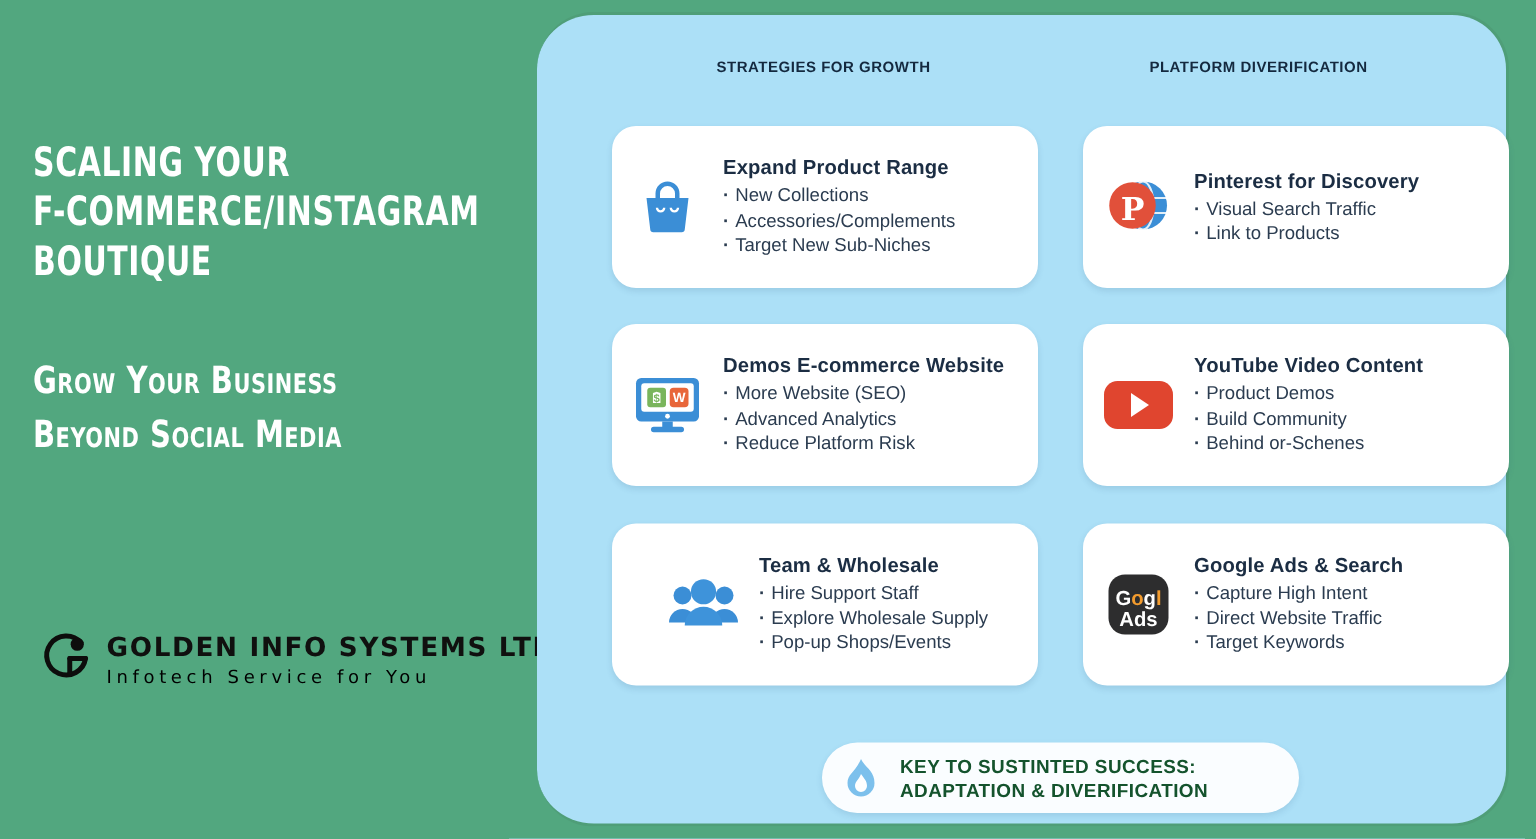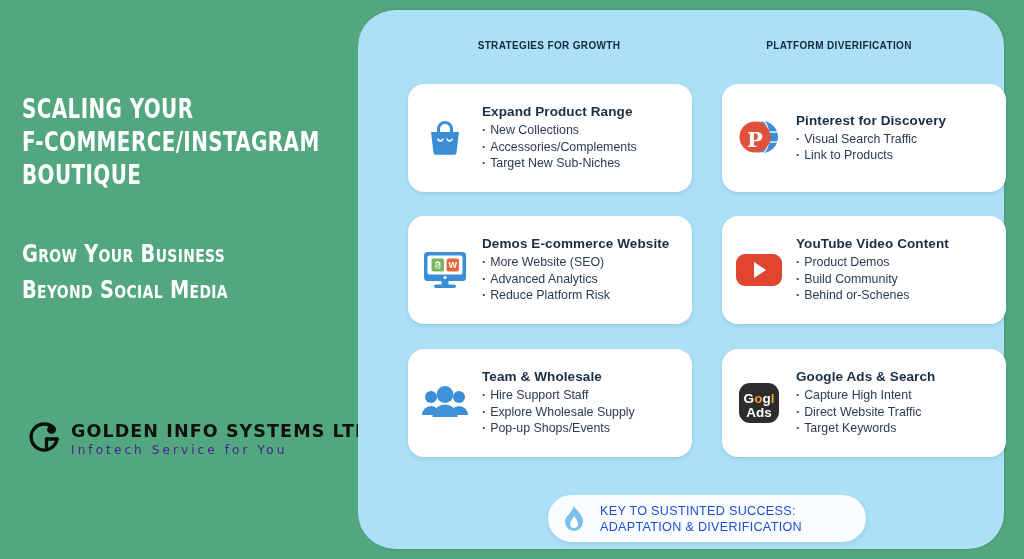--- a/index.html
+++ b/index.html
@@ -30,21 +30,21 @@
   }
 
   
   .logo{position:absolute;left:24px;top:417px;display:flex;align-items:center;gap:7px;}
   .logo-text{display:flex;flex-direction:column;}
   .logo-name{
     color:#10100f;font-weight:bold;font-size:17.5px;letter-spacing:1.1px;
     font-family:"DejaVu Sans","Liberation Sans",sans-serif;white-space:nowrap;
   }
   .logo-tag{
-    color:#4c1d95;font-size:12px;letter-spacing:3.1px;margin-top:2px;
+    color:#000000;font-size:12px;letter-spacing:3.1px;margin-top:2px;
     font-family:"DejaVu Sans","Liberation Sans",sans-serif;white-space:nowrap;
   }
 
   
   .panel{
     position:absolute;left:358px;top:8px;width:648px;height:543px;
     background:#ace0f7;border-radius:38px;
     border:2px solid #4f9e78;border-left:none;
     box-sizing:border-box;
   }
@@ -71,33 +71,33 @@
   }
   .card ul{margin:0;padding:0;list-style:none;}
   .card li{
     color:#2b3c50;font-size:12.4px;line-height:16.5px;white-space:nowrap;
   }
   .card li::before{content:"\00B7";margin-right:4px;color:#2b3c50;font-weight:bold;}
 
   
   .c1{left:50px;top:74px;}
   .c2{left:50px;top:206px;}
-  .c3{left:50px;top:339px;}
+  .c3{left:50px;top:339px;padding-left:24px;}
   .c4{left:364px;top:74px;}
   .c5{left:364px;top:206px;}
   .c6{left:364px;top:339px;}
 
   
   .footer{
     position:absolute;left:190px;top:485px;width:318px;height:47px;
     background:#fafdff;border-radius:24px;display:flex;align-items:center;
     box-shadow:0 2px 4px rgba(40,80,120,.13);
   }
   .footer .ico{width:52px;min-width:52px;display:flex;align-items:center;justify-content:center;}
-  .footer .ft{color:#1d4ed8;font-weight:normal;font-size:12.6px;line-height:16px;letter-spacing:.3px;}
+  .footer .ft{color:#14532d;font-weight:bold;font-size:12.6px;line-height:16px;letter-spacing:.3px;}
 </style>
 </head>
 <body>
 
 <div class="canvas">
 
   <div class="left">
 
     <div class="title-block">
       <div class="title-line">Scaling Your</div>

